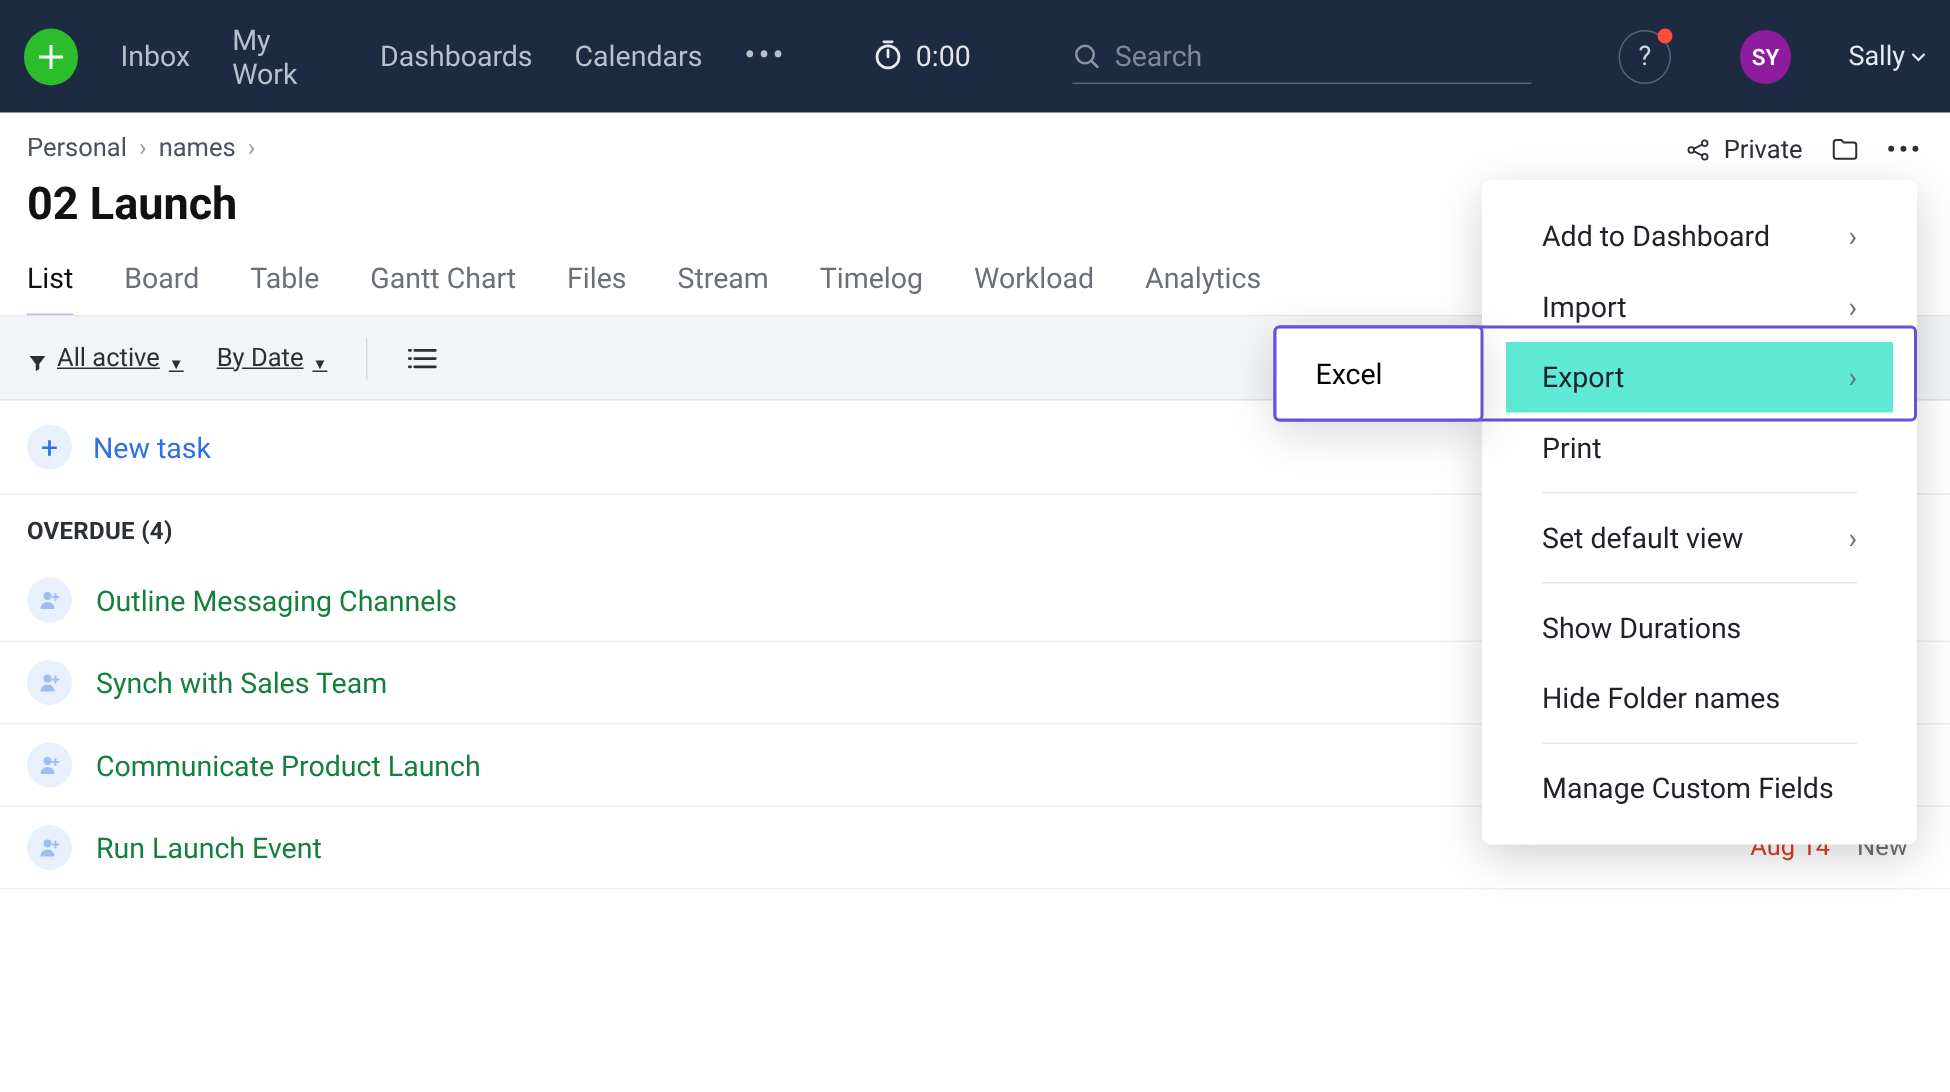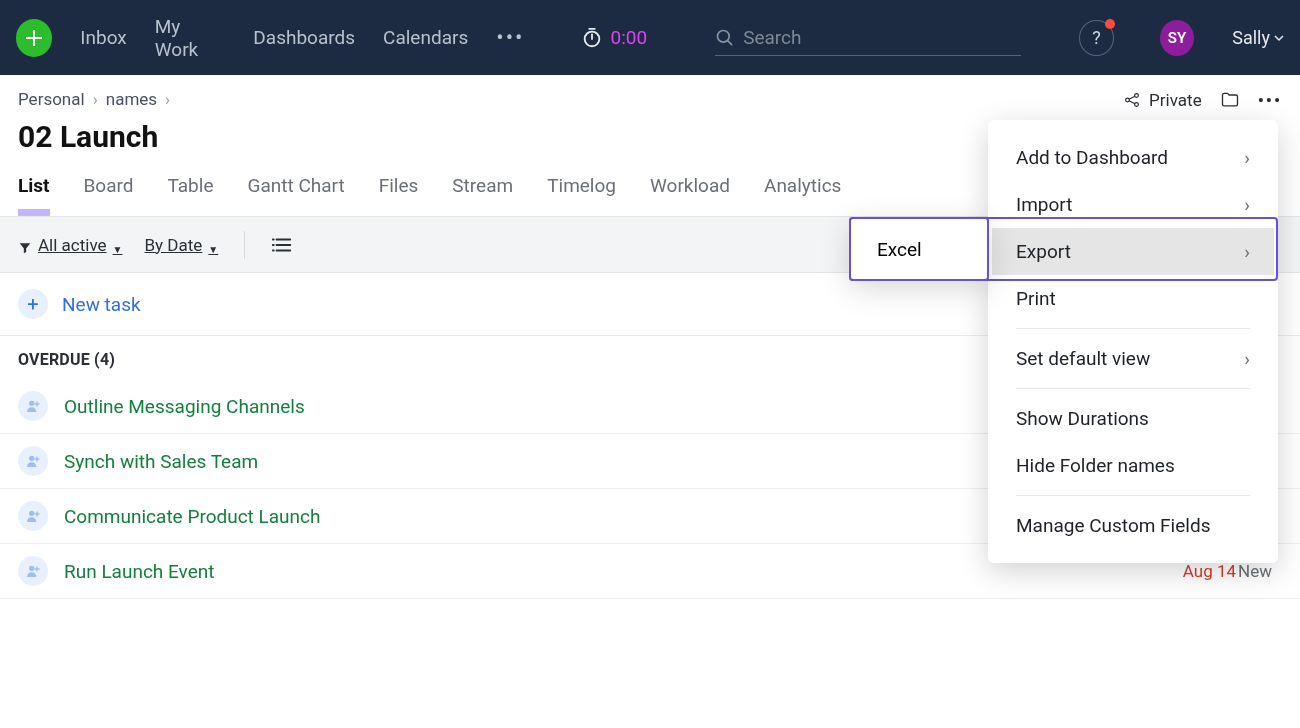--- a/index.html
+++ b/index.html
@@ -4,21 +4,21 @@
 <style>
   * { box-sizing: border-box; margin: 0; padding: 0; font-family: -apple-system, BlinkMacSystemFont, "Segoe UI", Roboto, Helvetica, Arial, sans-serif; }
   body { width: 1300px; height: 728px; background: #fff; overflow: hidden; }
 
   
   .topnav { background: #1c2b41; height: 75px; display: flex; align-items: center; padding: 0 16px; color: #9fa8b5; gap: 28px; }
   .add-btn { width: 38px; height: 38px; border-radius: 50%; background: #2bbd2b; display:flex; align-items:center; justify-content:center; color:#fff; font-size:24px; }
   .nav-link { font-size: 19px; color: #b8c0cb; cursor: pointer; }
   .nav-more { font-size: 22px; color:#b8c0cb; letter-spacing:2px;}
   .spacer { flex:1; }
-  .timer { display:flex; align-items:center; gap:8px; color:#d946ef; font-size:19px;}
+  .timer { display:flex; align-items:flex-start; gap:8px; color:#e5e5e5; font-size:19px;}
   .timer-icon svg { display:block; }
   .search-wrap { position:relative; width: 320px; margin-left: 40px;}
   .search-wrap svg { position:absolute; left:0; top:50%; transform:translateY(-50%); }
   .search-input { width:100%; background:transparent; border:none; border-bottom:1px solid #5a6475; font-size:19px; color:#e6e9ee; padding:6px 4px 6px 28px; outline:none;}
   .search-input::placeholder { color:#7e8896; }
   .help-btn { width:36px; height:36px; border:1px solid #5a6475; border-radius:50%; display:flex; align-items:center; justify-content:center; color:#d2d7de; font-size:18px; position:relative; margin-left:30px;}
   .help-btn::after { content:""; position:absolute; top:-2px; right:-2px; width:10px; height:10px; border-radius:50%; background:#ff4d3d;}
   .avatar { width:36px; height:36px; border-radius:50%; background:#8e1d9e; color:#fff; display:flex; align-items:center; justify-content:center; font-size:15px; font-weight:600; margin-left:18px;}
   .username { color:#e6e9ee; font-size:18px; margin-left:10px; display:flex; align-items:center; gap:4px;}
 
@@ -27,46 +27,46 @@
   .breadcrumb { display:flex; align-items:flex-start; gap:8px; color:#4a5160; font-size:17px;}
   .crumb-sep { color:#9aa0aa; }
   .header-actions { position:absolute; right:18px; top:90px; display:flex; align-items:center; gap:18px; }
   .header-action { display:flex; align-items:center; gap:8px; color:#2b2f36; font-size:17px; cursor:pointer;}
   .dots { letter-spacing:2px; font-weight:bold; }
   .page-title { font-size:30px; font-weight:700; color:#111; margin-top:10px; padding:0 18px;}
 
   
   .tabs { display:flex; gap:34px; padding:20px 18px 0; border-bottom:1px solid #e3e5e9; font-size:19px; color:#6b7078;}
   .tab { padding-bottom:12px; cursor:pointer; }
-  .tab.active { color:#111; border-bottom:7px solid #c4b5fd; font-weight:700;}
+  .tab.active { color:#111; border-bottom:1px solid #c4b5fd; font-weight:400;}
 
   
   .filter-bar { height:56px; background:#f3f4f6; border-bottom:1px solid #e3e5e9; display:flex; align-items:center; padding:0 18px; gap:22px; font-size:17px; color:#2b2f36;}
   .filter-item { display:flex; align-items:flex-end; gap:6px; cursor:pointer;text-decoration:underline;}
   .divider-v { width:1px; height:28px; background:#d7d9dd; margin:0 4px;}
   .caret-down { font-size:10px; }
 
   
   .new-task-row { display:flex; align-items:center; gap:14px; padding:16px 18px; border-bottom:1px solid #e9ebee;}
   .plus-circle { width:30px; height:30px; border-radius:50%; background:#e8f0fe; color:#2f6fe8; display:flex; align-items:center; justify-content:center; font-size:20px;}
   .new-task-label { color:#2f6fe8; font-size:19px;}
   .section-header { padding:14px 18px 10px; font-size:16px; font-weight:700; color:#2b2f36; letter-spacing:.2px;}
   .task-row { display:flex; align-items:center; padding:12px 18px; border-bottom:1px solid #edeef1;}
   .task-row-inner { display:flex; align-items:center; gap:16px; flex:1; margin-left:0;}
   .assignee-dot { width:30px; height:30px; border-radius:50%; background:#e8f0fe; display:flex; align-items:center; justify-content:center;}
   .assignee-dot svg { display:block; }
   .task-title { font-size:19px; color:#15803d; flex:1; border-bottom: none;}
-  .task-meta { display:flex; align-items:center; gap:2px; font-size:17px; padding-right:10px;}
+  .task-meta { display:flex; align-items:center; gap:18px; font-size:17px; padding-right:10px;}
   .due-red { color:#d93a2b;}
   .status-label { color:#6b7078;}
 
   
-  .menu { position:absolute; right:22px; top:120px; width:290px; background:#fff; border-radius:6px; box-shadow:0 8px 30px rgba(0,0,0,.18); padding:14px 4px; z-index:5;}
+  .menu { position:absolute; right:22px; top:120px; width:290px; background:#fff; border-radius:6px; box-shadow:0 8px 30px rgba(0,0,0,.18); padding:14px 16px; z-index:5;}
   .menu-item { display:flex; align-items:center; justify-content:space-between; padding:12px 24px; font-size:19px; color:#1f2329; cursor:pointer;}
-  .menu-item.hover { background:#e5e5e5;}
+  .menu-item.hover { background:#5eead4;}
   .menu-sep { height:1px; background:#e7e9ec; margin:6px 24px;}
   .menu-chevron { color:#6b7078; }
 
   
   .highlight-export { position:absolute; border:2px solid #6a4fd8; border-radius:4px; z-index:10; pointer-events:none;}
   .submenu { position:absolute; background:#fff; border:2px solid #6a4fd8; border-radius:4px; box-shadow:0 8px 30px rgba(0,0,0,.15); padding:12px 26px; font-size:19px; z-index:20; width:140px;}
 
 </style>
 </head>
 <body>

